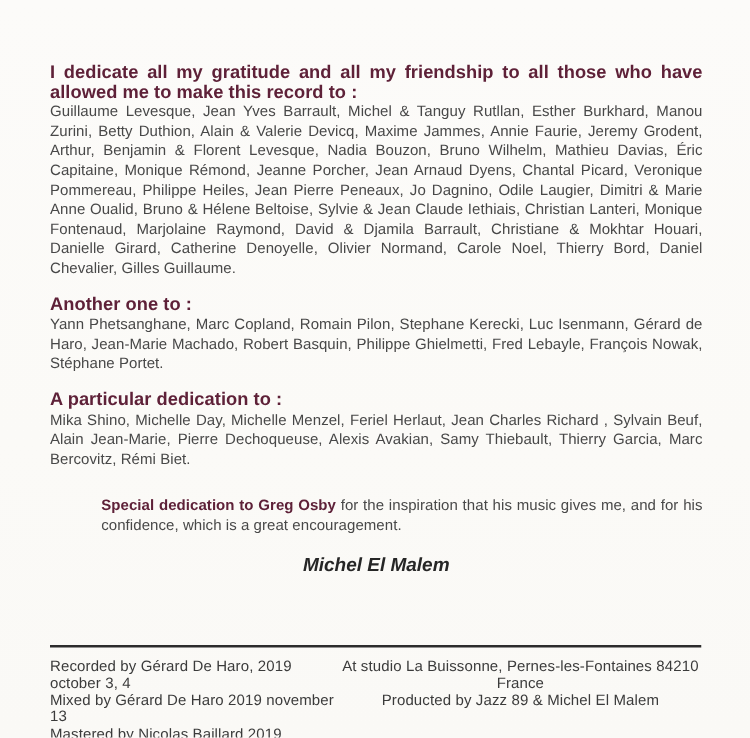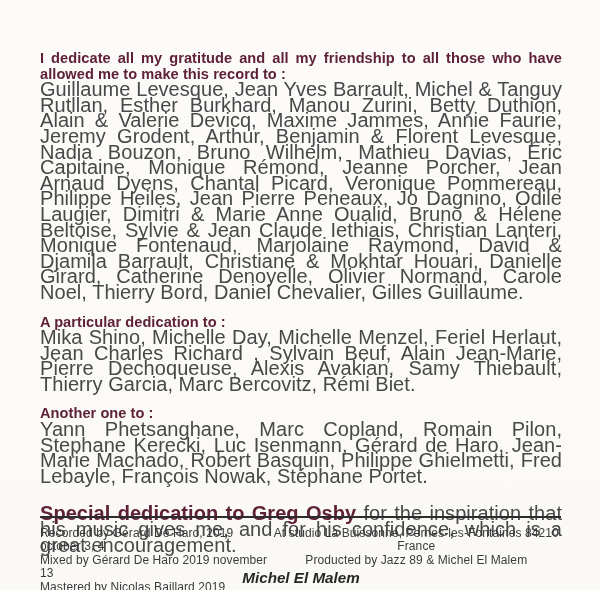--- a/index.html
+++ b/index.html
@@ -32,28 +32,29 @@
     margin: 0;
     font-size: 14.6px;
     line-height: 15.6px;
     font-weight: bold;
     color: #5e2138;
     text-align: justify;
     letter-spacing: 0.05px;
   }
   .body-text {
     margin: 0;
-    font-size: 20px;
+    font-size: 12px;
     line-height: 15.6px;
     color: #484848;
     text-align: justify;
     letter-spacing: 0.05px;
   }
   .special-section {
     margin-top: 22px;
+    margin-left: 41px;
   }
   .special-lead {
     font-weight: bold;
     color: #5e2138;
   }
   .signature {
     margin-top: 16px;
     text-align: center;
     font-size: 15.2px;
     line-height: 18px;
@@ -88,27 +89,27 @@
 
 <div class="page">
   <div class="content">
 
     <div class="section">
       <h2 class="section-heading">I dedicate all my gratitude and all my friendship to all those who have allowed me to make this record to :</h2>
       <p class="body-text">Guillaume Levesque, Jean Yves Barrault, Michel &amp; Tanguy Rutllan, Esther Burkhard, Manou Zurini, Betty Duthion, Alain &amp; Valerie Devicq, Maxime Jammes, Annie Faurie, Jeremy Grodent, Arthur, Benjamin &amp; Florent Levesque, Nadia Bouzon, Bruno Wilhelm, Mathieu Davias, Éric Capitaine, Monique Rémond, Jeanne Porcher, Jean Arnaud Dyens, Chantal Picard, Veronique Pommereau, Philippe Heiles, Jean Pierre Peneaux, Jo Dagnino, Odile Laugier, Dimitri &amp; Marie Anne Oualid, Bruno &amp; Hélene Beltoise, Sylvie &amp; Jean Claude Iethiais, Christian Lanteri, Monique Fontenaud, Marjolaine Raymond, David &amp; Djamila Barrault, Christiane &amp; Mokhtar Houari, Danielle Girard, Catherine Denoyelle, Olivier Normand, Carole Noel, Thierry Bord, Daniel Chevalier, Gilles Guillaume.</p>
     </div>
 
     <div class="section">
-      <h2 class="section-heading">A particular dedication to :</h2>
-      <p class="body-text">Mika Shino, Michelle Day, Michelle Menzel, Feriel Herlaut, Jean Charles Richard , Sylvain Beuf, Alain Jean-Marie, Pierre Dechoqueuse, Alexis Avakian, Samy Thiebault, Thierry Garcia, Marc Bercovitz, Rémi Biet.</p>
+      <h2 class="section-heading">Another one to :</h2>
+      <p class="body-text">Yann Phetsanghane, Marc Copland, Romain Pilon, Stephane Kerecki, Luc Isenmann, Gérard de Haro, Jean-Marie Machado, Robert Basquin, Philippe Ghielmetti, Fred Lebayle, François Nowak, Stéphane Portet.</p>
     </div>
 
     <div class="section">
-      <h2 class="section-heading">Another one to :</h2>
-      <p class="body-text">Yann Phetsanghane, Marc Copland, Romain Pilon, Stephane Kerecki, Luc Isenmann, Gérard de Haro, Jean-Marie Machado, Robert Basquin, Philippe Ghielmetti, Fred Lebayle, François Nowak, Stéphane Portet.</p>
+      <h2 class="section-heading">A particular dedication to :</h2>
+      <p class="body-text">Mika Shino, Michelle Day, Michelle Menzel, Feriel Herlaut, Jean Charles Richard , Sylvain Beuf, Alain Jean-Marie, Pierre Dechoqueuse, Alexis Avakian, Samy Thiebault, Thierry Garcia, Marc Bercovitz, Rémi Biet.</p>
     </div>
 
     <p class="body-text special-section">
       <span class="special-lead">Special dedication to Greg Osby</span><span> for the inspiration that his music gives me, and for his confidence, which is a great encouragement.</span>
     </p>
 
     <div class="signature">Michel El Malem</div>
   </div>
 
   <div class="footer">

